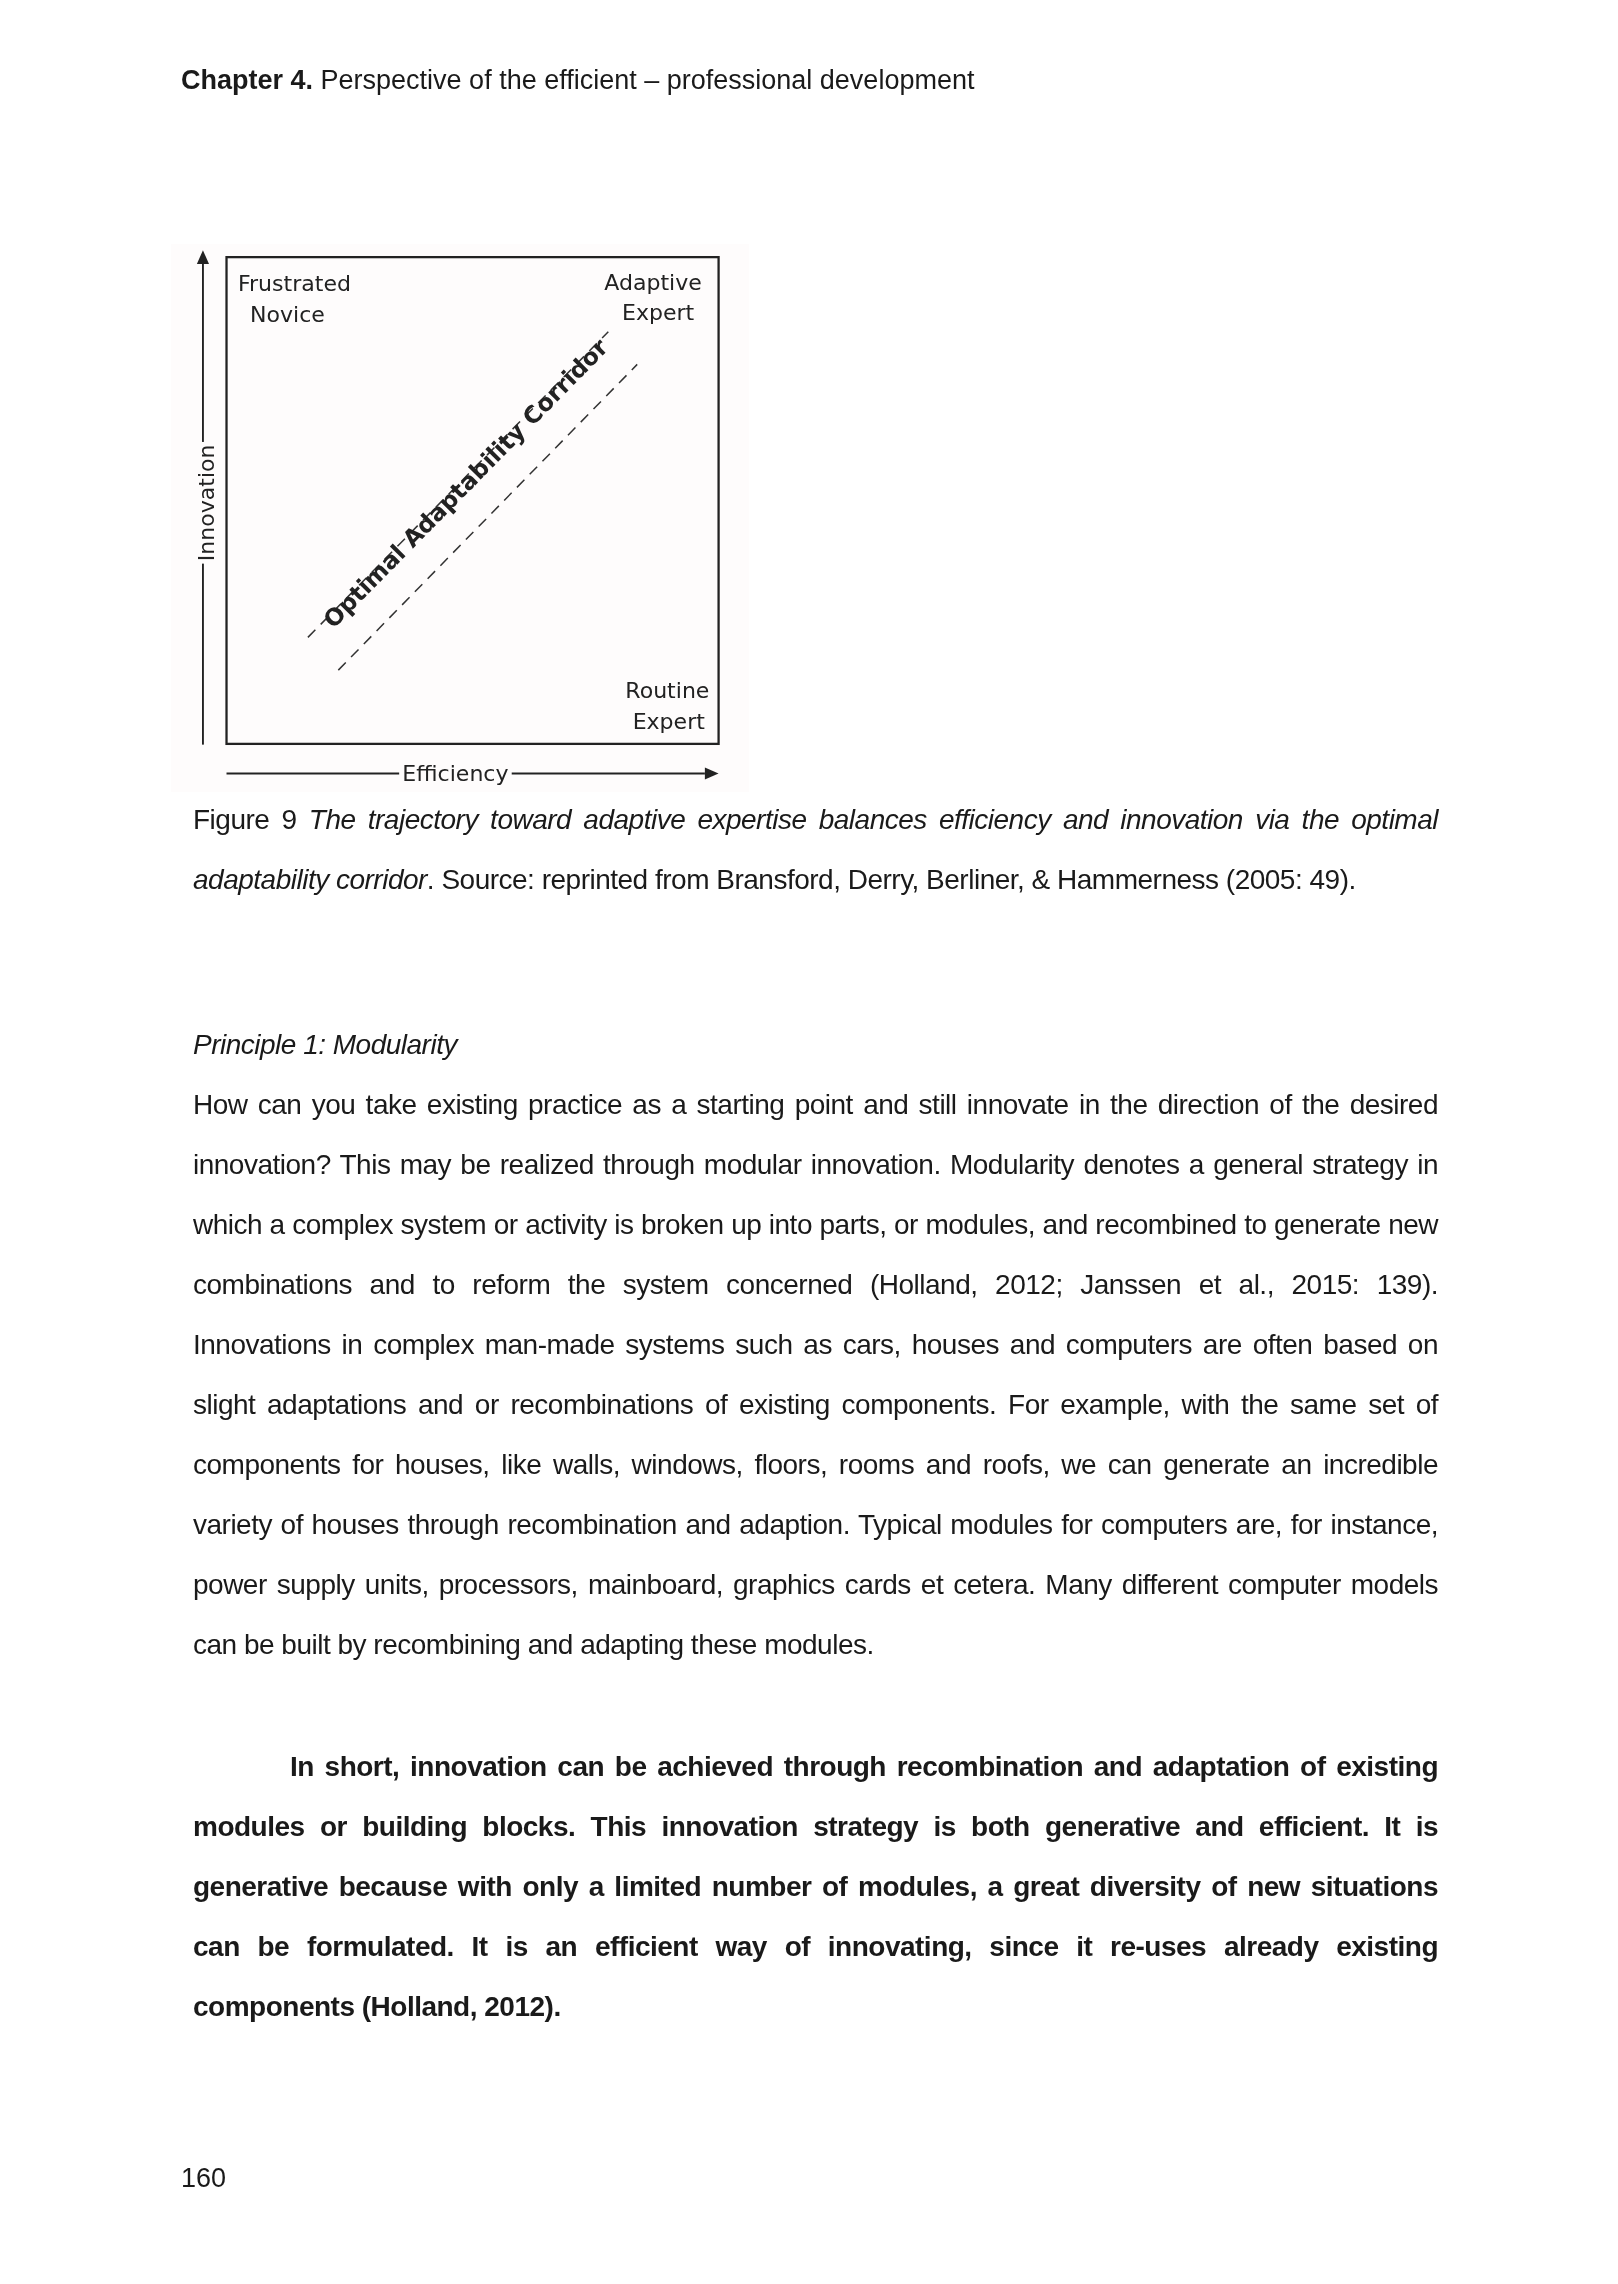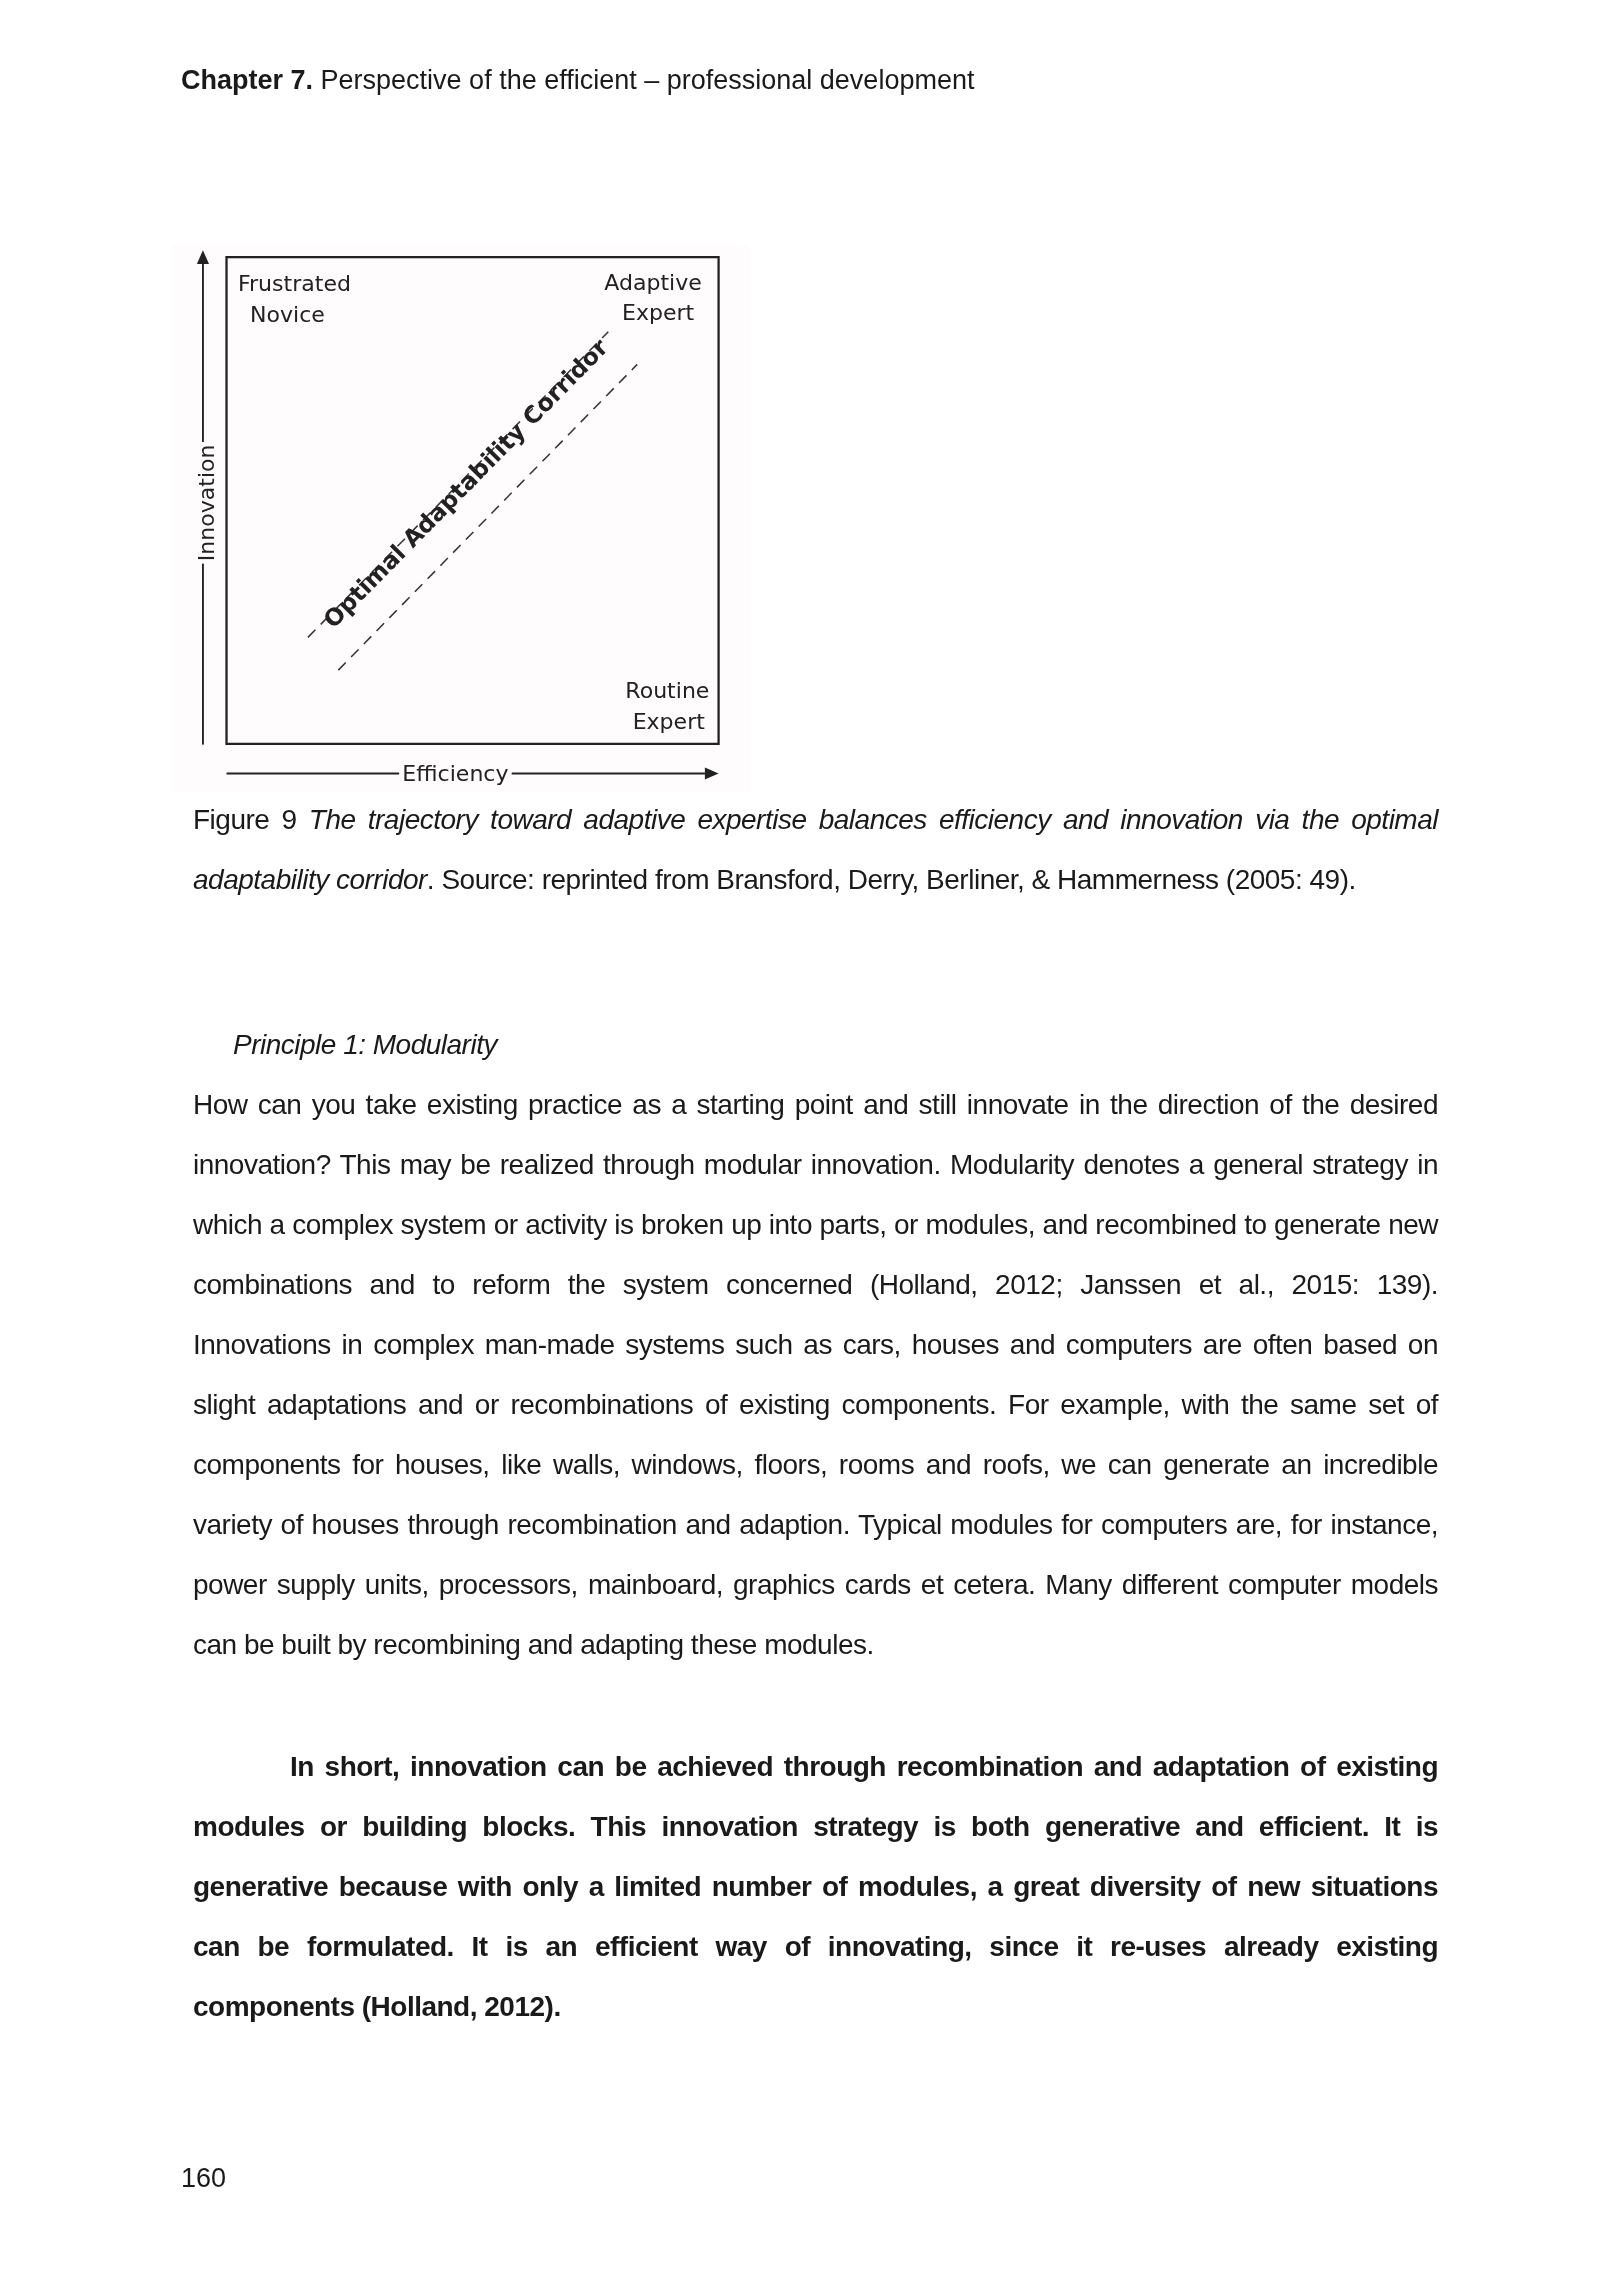--- a/index.html
+++ b/index.html
@@ -14,32 +14,32 @@
   .figure svg { position: absolute; left: 0; top: 0; }
   .fig-label { font-family: "DejaVu Sans", sans-serif; font-size: 29px; fill: #222; }
   .fig-corridor { font-family: "DejaVu Sans", sans-serif; font-size: 31px; font-weight: bold; fill: #222; }
   .text-block {
     position: absolute; left: 193px; width: 1245px;
     font-family: "Liberation Sans", sans-serif; font-size: 28px; line-height: 60px;
     text-align: justify; letter-spacing: -0.5px;
   }
   .caption { top: 790px; font-weight: normal; }
   .caption i { font-style: italic; }
-  .principle { top: 1015px; font-style: italic; margin-left: 40px; }
+  .principle { top: 1015px; font-style: italic; }
   .para1 { top: 1075px; }
   .para2 { top: 1737px; text-indent: 97px; font-weight: bold; }
   .page-number {
     position: absolute; left: 181px; top: 2163px;
     font-family: "Liberation Sans", sans-serif; font-size: 27px;
   }
 </style>
 </head>
 <body>
 
-<div class="running-header"><b>Chapter 7.</b><span> Perspective of the efficient – professional development</span></div>
+<div class="running-header"><b>Chapter 4.</b><span> Perspective of the efficient – professional development</span></div>
 
 <div class="figure">
   <svg width="578" height="548" viewBox="0 0 760 720">
     <rect x="0" y="0" width="760" height="720" fill="#fefcfc"></rect>
 
     <rect x="73" y="17" width="647" height="640" fill="none" stroke="#222" stroke-width="3"></rect>
 
     <line x1="42" y1="26" x2="42" y2="260" stroke="#222" stroke-width="2.5"></line>
     <line x1="42" y1="420" x2="42" y2="658" stroke="#222" stroke-width="2.5"></line>
     <polygon points="42,8 34,26 50,26" fill="#222"></polygon>

